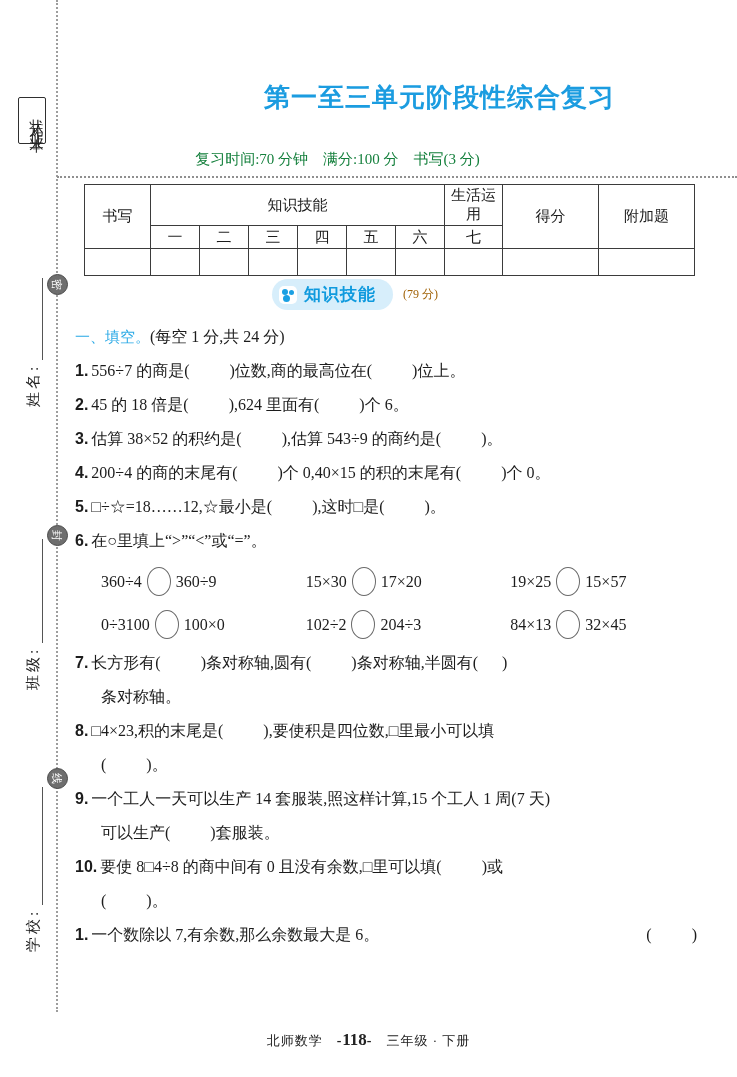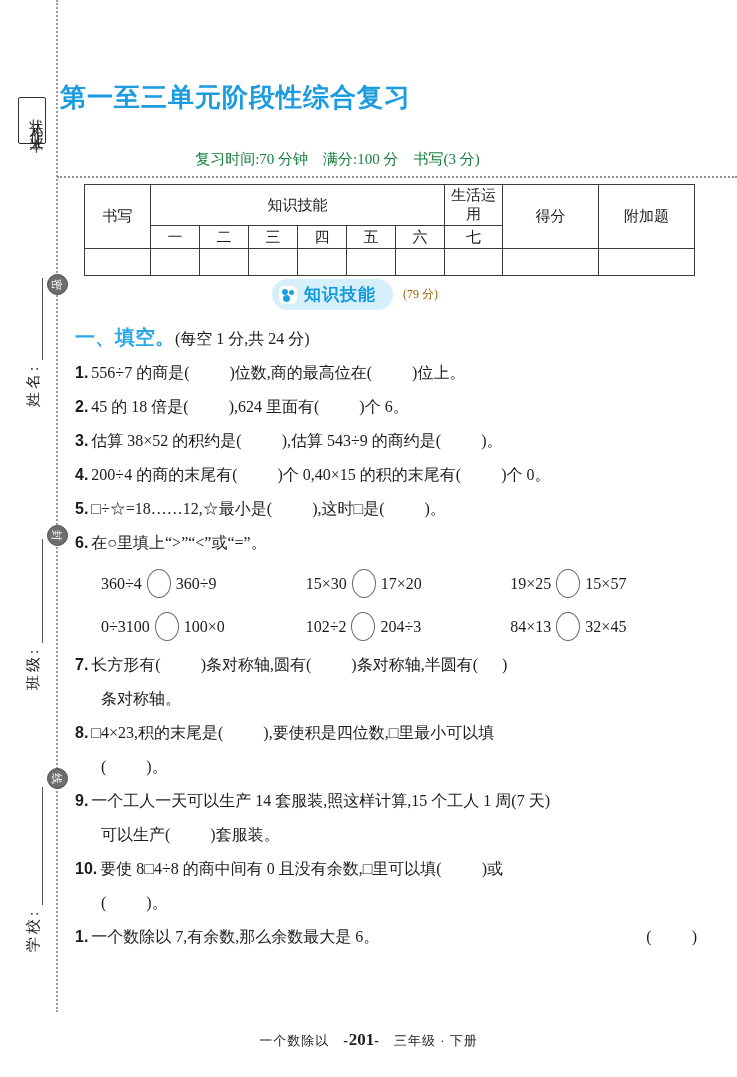--- a/index.html
+++ b/index.html
@@ -28,21 +28,21 @@
     display:flex; align-items:flex-end; white-space:nowrap; font-size:15px;
     letter-spacing:3px; color:#222;
   }
   .side-field .fill-line { display:inline-block; border-bottom:1.5px solid #555;
     height:13px; margin-left:4px; }
   .field-name  { top:407px; } .field-name  .fill-line { width:82px; }
   .field-class { top:690px; } .field-class .fill-line { width:104px; }
   .field-school{ top:952px; } .field-school.side-field .fill-line { width:118px; }
   
   .title {
-    position:absolute; left:60px; top:80px; width:555px; text-align:left;
+    position:absolute; left:60px; top:80px; width:555px; text-align:right;
     font-family:"Liberation Sans", sans-serif; font-weight:bold;
     font-size:26px; color:#1b9ce0; letter-spacing:1px;
   }
   .exam-meta { position:absolute; left:60px; top:150px; width:555px;
     text-align:center; font-size:15px; color:#15803d; }
   .dot-sep { position:absolute; left:57px; top:176px; width:680px;
     border-top:2px dotted #8f8f8f; }
   
   .score-table { position:absolute; left:84px; top:184px; width:610px;
     border-collapse:collapse; table-layout:fixed; text-align:center;
@@ -59,21 +59,21 @@
   .badge-icon i { position:absolute; background:#1aa0e3; border-radius:50%; }
   .badge-icon .d1 { width:6px; height:6px; left:3px; top:3px; }
   .badge-icon .d2 { width:5px; height:5px; right:3px; top:4px; }
   .badge-icon .d3 { width:7px; height:7px; left:4px; bottom:2px; }
   .badge-label { font-family:"Liberation Sans", sans-serif; font-weight:bold;
     font-size:17px; color:#0f9ade; letter-spacing:1px; }
   .badge-score { font-size:12px; color:#a16207; }
   
   .qbody { position:absolute; left:75px; top:320px; width:640px; font-size:16px; }
   .sec { line-height:34px; }
-  .sec-title { color:#2aa9e6; font-weight:bold; font-size:20px;
+  .sec-title { color:#2aa9e6; font-weight:normal; font-size:15px;
     font-family:"Liberation Sans", sans-serif;margin-top:7px; }
   .sec-note { font-size:16px; }
   .q { line-height:34px; white-space:pre-wrap; padding-left:26px; text-indent:-26px; }
   .qnum { font-weight:bold; font-family:"Liberation Sans", sans-serif;
     margin-right:3px; }
   .cmp-grid { display:grid; grid-template-columns:1fr 1fr 1fr;
     padding:9px 0 7px 26px; row-gap:14px; }
   .cmp { display:flex; align-items:center; gap:5px; }
   .cmp-circle { width:24px; height:29px; border:1.3px solid #6a6a6a;
     border-radius:50%; flex:0 0 auto; background:#fff; }
@@ -228,16 +228,16 @@
 
 
     <div class="q q-judge">
       <span><span class="qnum">1.</span><span>一个数除以 7,有余数,那么余数最大是 6。</span></span>
       <span class="blank">(          )</span>
     </div>
 
   </div>
 
   <div class="footer">
-    <span class="book">一个数除以</span><span class="pg-dash">-</span><span class="pg-num">201</span><span class="pg-dash">-</span><span class="grade">三年级 · 下册</span>
+    <span class="book">北师数学</span><span class="pg-dash">-</span><span class="pg-num">118</span><span class="pg-dash">-</span><span class="grade">三年级 · 下册</span>
   </div>
 
 </div>
 
 </body></html>

